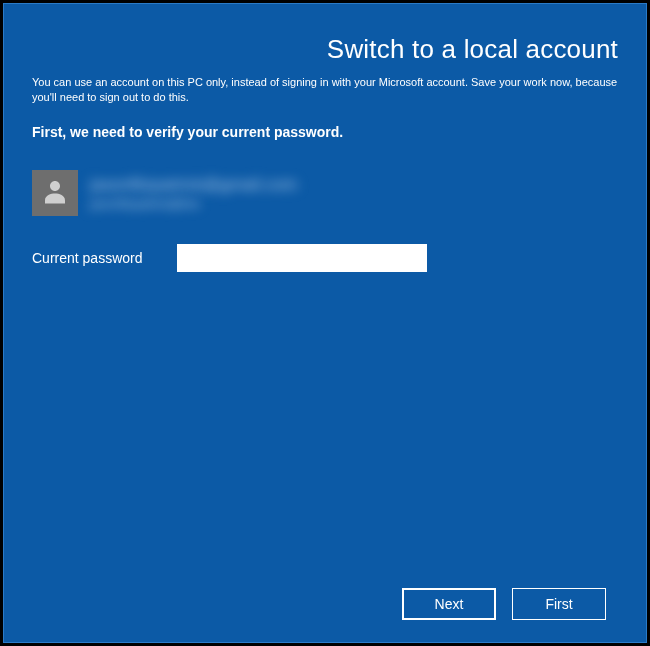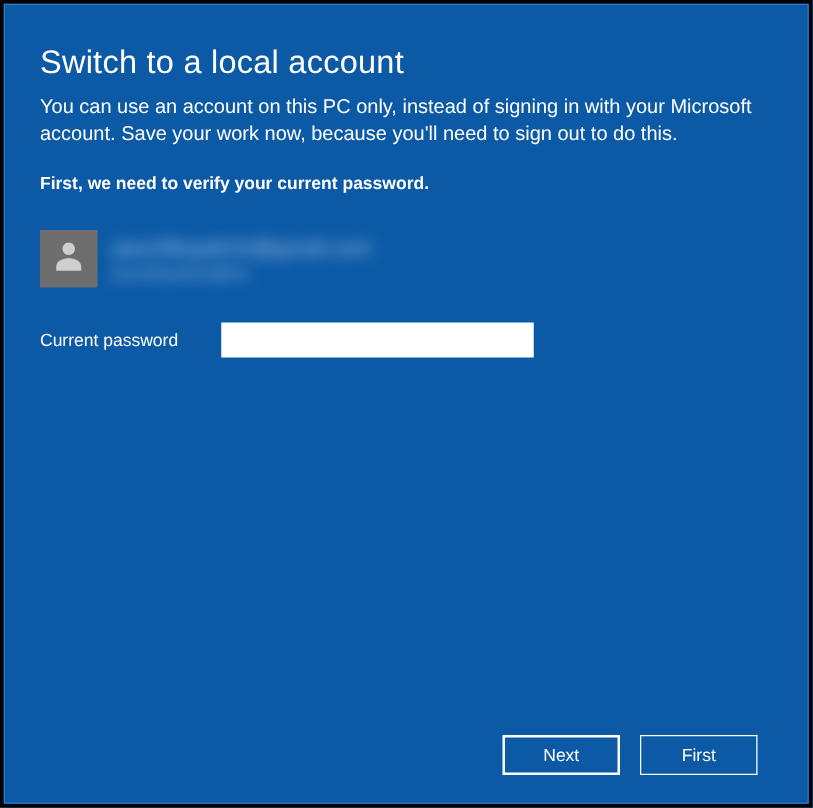--- a/index.html
+++ b/index.html
@@ -22,23 +22,24 @@
       padding: 30px 28px 22px 28px;
       display: flex;
       flex-direction: column;
       color: #ffffff;
     }
     .title {
       font-size: 26px;
       font-weight: 300;
       margin-bottom: 10px;
       letter-spacing: 0.2px;
+      text-align: right;
     }
     .description {
-      font-size: 16px;
+      font-size: 11px;
       font-weight: 400;
       line-height: 1.4;
       margin-bottom: 18px;
     }
     .instruction {
       font-size: 14px;
       font-weight: 700;
       margin-bottom: 30px;
     }
     .user-row {

